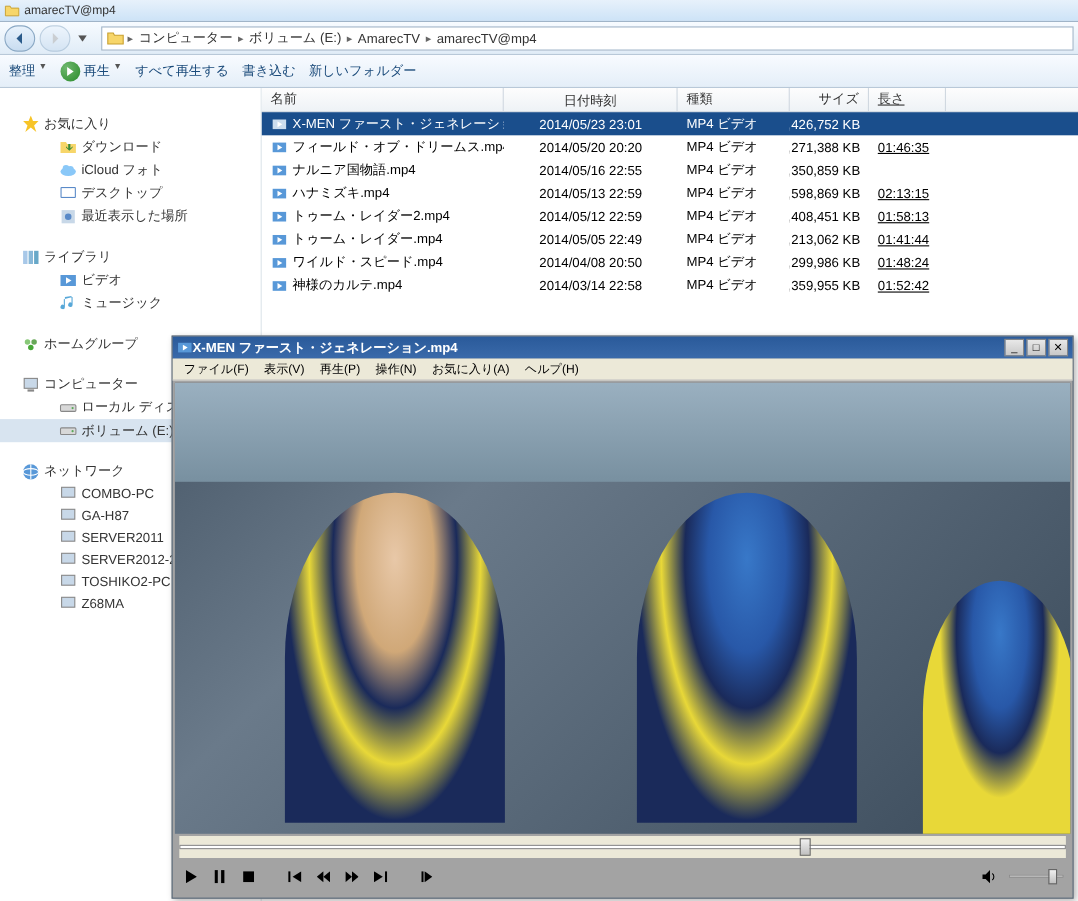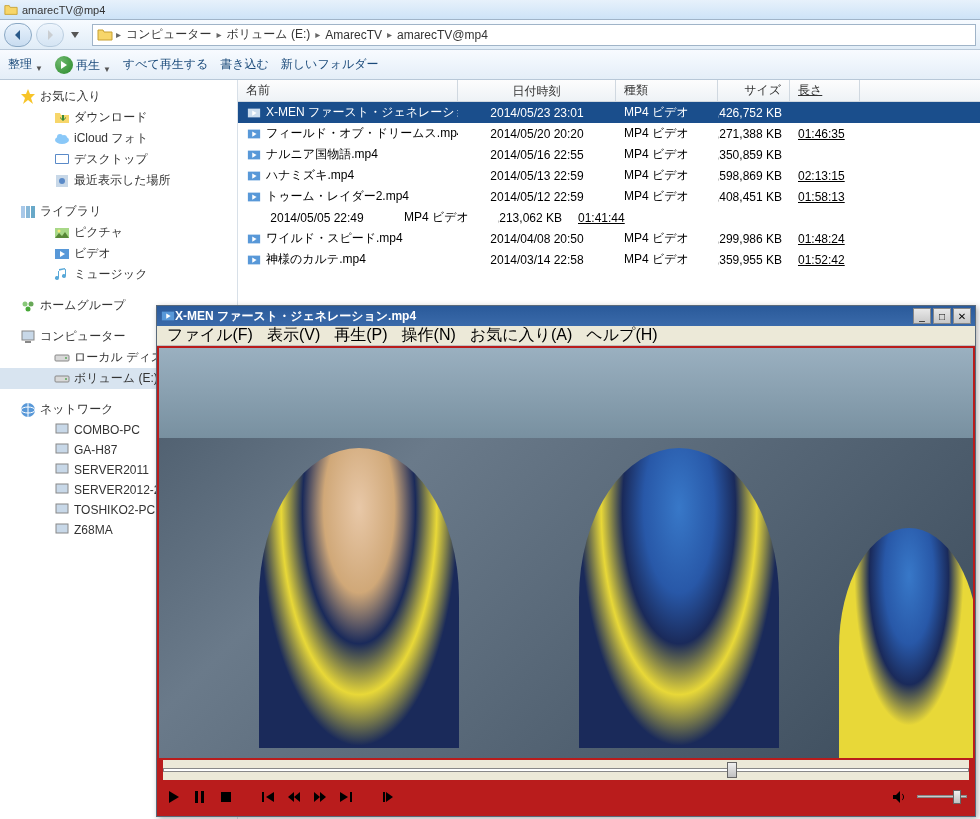--- a/index.html
+++ b/index.html
@@ -11,53 +11,53 @@
 
 .navbar { height: 30px; background: linear-gradient(#f7fbff, #e0ecf7); border-bottom: 1px solid #b8c8d8; display: flex; align-items: center; padding: 0 4px; gap: 4px; }
 .navbtn { width: 28px; height: 24px; border-radius: 14px; border: 1px solid #8aa8c4; display: flex; align-items: center; justify-content: center; background: linear-gradient(#e8f2fc, #c8dcf0); cursor: pointer; }
 .navbtn.disabled { opacity: 0.5; }
 .histbtn { width: 14px; height: 20px; display: flex; align-items: center; justify-content: center; }
 .addrbar { flex: 1; height: 22px; border: 1px solid #a0b4c8; background: #fff; display: flex; align-items: center; padding: 0 4px; gap: 3px; margin-left: 6px; }
 .crumb { display: flex; align-items: center; gap: 2px; color: #333; cursor: pointer; padding: 0 2px; }
 .sep { color: #666; font-size: 10px; }
 
 .toolbar { height: 30px; background: linear-gradient(#f8fbff, #e4eef8); border-bottom: 1px solid #b8c8d8; display: flex; align-items: center; padding: 0 8px; gap: 12px; }
-.tbitem { color: #1a4a7a; cursor: pointer; display: flex; align-items: flex-end; gap: 3px; }
+.tbitem { color: #1a4a7a; cursor: pointer; display: flex; align-items: flex-start; gap: 3px; }
 .playbtn-sm { width: 18px; height: 18px; border-radius: 50%; background: radial-gradient(circle at 30% 30%, #6eb86e, #2a8a2a); display: flex; align-items: center; justify-content: center; }
 .dropdown-arr { font-size: 8px; color: #555; }
 
 .content { display: flex; height: calc(100% - 80px); }
 .sidebar { width: 238px; background: #fff; border-right: 1px solid #d8e0e8; padding: 6px 0; overflow: auto; font-size: 12px; }
-.tree-group { margin-bottom: 10px; }
+.tree-group { margin-bottom: 10px; margin-top: 16px; }
 .tree-item { display: flex; align-items: center; padding: 2px 8px 2px 20px; gap: 4px; cursor: pointer; color: #333; }
 .tree-item.indent { padding-left: 54px; }
 .tree-item.selected { background: #d8e4f0; }
 .tree-icon { width: 16px; height: 16px; flex-shrink: 0; }
 
 .filepane { flex: 1; background: #fff; display: flex; flex-direction: column; }
 .headers { display: flex; height: 22px; background: linear-gradient(#fdfdfd, #eef2f6); border-bottom: 1px solid #d0d8e0; }
 .hcol { border-right: 1px solid #d0d8e0; padding: 3px 8px; font-size: 12px; color: #333; display: flex; align-items: center; gap: 4px; cursor: pointer; }
 .filelist { flex: 1; }
 .filerow { display: flex; height: 21px; align-items: center; cursor: pointer; }
 .filerow.selected { background: #1a4e8c; color: #fff; }
 .fcol { padding: 0 8px; overflow: hidden; white-space: nowrap; text-overflow: ellipsis; display: flex; align-items: center; gap: 4px; }
 .c-name { width: 220px; }
 .c-date { width: 158px; flex-direction: column; }
 .c-type { width: 102px; }
 .c-size { width: 72px; text-align: right; justify-content: flex-end; }
 .c-length { width: 70px; text-decoration: underline; }
 .file-ic { width: 16px; height: 14px; flex-shrink: 0; }
 
-.player { position: absolute; left: 156px; top: 305px; width: 820px; height: 512px; background: #b91c1c; border: 1px solid #5a6a7a; box-shadow: 2px 2px 6px rgba(0,0,0,0.3); }
+.player { position: absolute; left: 156px; top: 305px; width: 820px; height: 512px; background: #a3a3a3; border: 1px solid #5a6a7a; box-shadow: 2px 2px 6px rgba(0,0,0,0.3); }
 .ptitle { height: 20px; background: linear-gradient(#2a5a9a, #3a6aaa); color: #fff; display: flex; align-items: center; padding: 0 4px; }
 .ptitle-text { flex: 1; font-size: 12px; font-weight: bold; }
 .winbtns { display: flex; gap: 2px; }
 .winbtn { width: 18px; height: 16px; background: linear-gradient(#e8e8e8, #c8c8c8); border: 1px solid #888; display: flex; align-items: center; justify-content: center; font-size: 10px; cursor: pointer; color: #000; }
 .pmenu { height: 20px; background: #ece9d8; display: flex; align-items: center; padding: 0 4px; gap: 2px; border-bottom: 1px solid #c0c0c0; }
-.pmenu-item { padding: 2px 6px; cursor: pointer; font-size: 16px; text-align: center; }
+.pmenu-item { padding: 2px 6px; cursor: pointer; font-size: 11px; text-align: center; }
 .video { height: 410px; background: linear-gradient(135deg, #4a5a6a 0%, #6a7a8a 30%, #3a4a5a 100%); margin: 2px; position: relative; overflow: hidden; }
 
 .seekbar { height: 20px; background: #ece9d8; position: relative; margin: 2px 6px; }
 .seektrack { position: absolute; top: 8px; left: 0; right: 0; height: 4px; background: #fff; border: 1px solid #888; }
 .seekthumb { position: absolute; top: 2px; left: 70%; width: 10px; height: 16px; background: linear-gradient(#f0f0f0, #c0c0c0); border: 1px solid #666; }
 
 .pcontrols { height: 30px; display: flex; align-items: center; padding: 0 8px; gap: 8px; }
 .pctrl-btn { width: 18px; height: 16px; display: flex; align-items: center; justify-content: center; cursor: pointer; color: #000; }
 .pctrl-gap { width: 8px; }
 .pctrl-spacer { flex: 1; }
@@ -176,28 +176,20 @@
       <div class="tree-item">
           <svg class="tree-icon" viewBox="0 0 16 16">
             <rect fill="#a8c8e8" x="1" y="2" width="4" height="12"></rect>
             <rect fill="#88b8d8" x="6" y="2" width="4" height="12"></rect>
             <rect fill="#68a8c8" x="11" y="2" width="4" height="12"></rect>
           </svg>
           <span>ライブラリ</span>
         </div>
       <div class="tree-item indent">
           <svg class="tree-icon" viewBox="0 0 16 16">
-            <rect fill="#a8d888" x="1" y="3" width="14" height="10"></rect>
-            <circle fill="#f8e878" cx="5" cy="6" r="1.5"></circle>
-            <path fill="#588838" d="M1 13l4-5 3 3 3-4 4 6z"></path>
-          </svg>
-          <span>ピクチャ</span>
-        </div>
-      <div class="tree-item indent">
-          <svg class="tree-icon" viewBox="0 0 16 16">
             <rect fill="#5898d8" x="1" y="3" width="14" height="10"></rect>
             <path fill="#fff" d="M6 5v6l5-3z"></path>
           </svg>
           <span>ビデオ</span>
         </div>
       <div class="tree-item indent">
           <svg class="tree-icon" viewBox="0 0 16 16">
             <path fill="#58a8d8" d="M5 2v9a2 2 0 11-1-1.7V4l8-2v7a2 2 0 11-1-1.7V1z"></path>
           </svg>
           <span>ミュージック</span>
@@ -355,20 +347,27 @@
               <path fill="#fff" d="M6 5v6l5-3z"></path>
             </svg>
             <span>トゥーム・レイダー2.mp4</span>
           </div>
           <div class="fcol c-date">2014/05/12 22:59</div>
           <div class="fcol c-type">MP4 ビデオ</div>
           <div class="fcol c-size">1,408,451 KB</div>
           <div class="fcol c-length">01:58:13</div>
         </div>
         <div class="filerow">
+          <div class="fcol c-name">
+            <svg class="file-ic" viewBox="0 0 16 16">
+              <rect fill="#5898d8" x="1" y="3" width="14" height="10"></rect>
+              <path fill="#fff" d="M6 5v6l5-3z"></path>
+            </svg>
+            <span>トゥーム・レイダー.mp4</span>
+          </div>
           <div class="fcol c-date">2014/05/05 22:49</div>
           <div class="fcol c-type">MP4 ビデオ</div>
           <div class="fcol c-size">1,213,062 KB</div>
           <div class="fcol c-length">01:41:44</div>
         </div>
         <div class="filerow">
           <div class="fcol c-name">
             <svg class="file-ic" viewBox="0 0 16 16">
               <rect fill="#5898d8" x="1" y="3" width="14" height="10"></rect>
               <path fill="#fff" d="M6 5v6l5-3z"></path>

